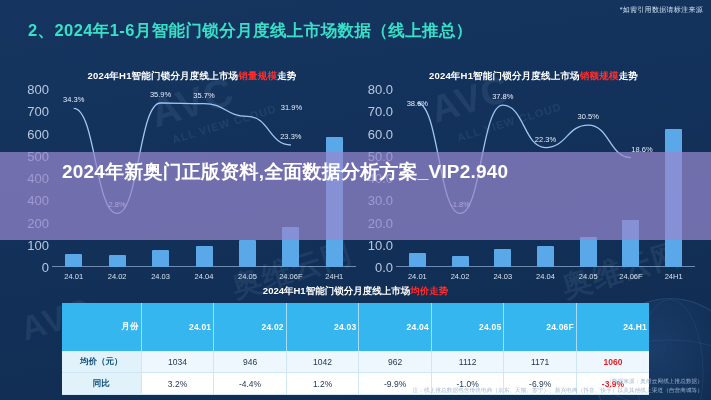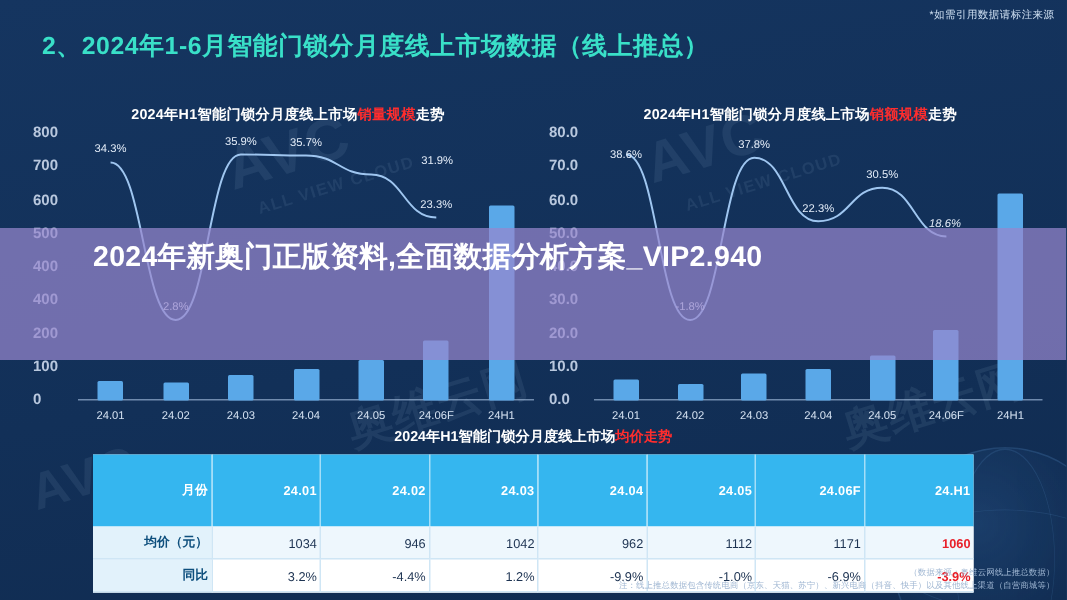--- a/index.html
+++ b/index.html
@@ -97,25 +97,24 @@
     position: relative;
     height: 178px;
     margin-left: 30px;
     margin-right: 6px;
   }
 
   .ytick {
     position: absolute;
     left: -30px;
     width: 27px;
-    text-align: left;
-    font-size: 10px;
+    text-align: right;
+    font-size: 13px;
     color: #b9c8de;
     transform: translateY(-50%);
-    font-weight: bold;
   }
 
   .bar {
     position: absolute;
     bottom: 0;
     width: 17px;
     background: #5aa8e8;
     border-radius: 1px;
   }
   .xaxis-line {
@@ -170,21 +169,21 @@
     color: #ffffff;
     font-weight: 700;
     padding: 18px 2px;
     text-align: right;
     border-right: 1px solid rgba(255,255,255,0.55);
     letter-spacing: .2px;
   }
   thead th:last-child { border-right: none; }
   tbody td {
     padding: 4.5px 2px;
-    text-align: right;
+    text-align: center;
     color: #1d3352;
     border-right: 1px solid #cfe6f5;
     border-bottom: 1px solid #cfe6f5;
   }
   tbody td:last-child { border-right: none; }
   tbody tr:nth-child(odd)  td { background: #eef7fd; }
   tbody tr:nth-child(even) td { background: #ffffff; }
   .rowhead {
     font-weight: 700;
     color: #0e4f7d !important;
@@ -316,21 +315,21 @@
         <div class="bar" style="background: rgb(90, 168, 232); height: 138.172px; left: 269.143px;"></div>
         <div class="xtick" style="left: 277.643px;">24H1</div>
         <svg class="lineLayer" width="299" height="178">
           <path d="M21.357142857142858,14 C42.714285714285715,14 42.714285714285715,124.36 64.07142857142857,124.36 C85.42857142857143,124.36 85.42857142857143,16.18534653465348 106.78571428571429,16.18534653465348 C128.14285714285714,16.18534653465348 128.14285714285714,58.52643564356435 149.5,58.52643564356435 C170.85714285714286,58.52643564356435 170.85714285714286,36.12663366336635 192.21428571428572,36.12663366336635 C213.57142857142858,36.12663366336635 213.57142857142858,68.63366336633662 234.92857142857144,68.63366336633662" fill="none" stroke="#9fc6f0" stroke-width="1.3"></path>
         </svg>
         <div class="dlabel" style="left: 21.3571px; top: 14px;">38.6%</div>
         <div class="dlabel" style="left: 64.0714px; top: 115.36px;">-1.8%</div>
         <div class="dlabel" style="left: 106.786px; top: 7.18535px;">37.8%</div>
         <div class="dlabel" style="left: 149.5px; top: 49.5264px;">22.3%</div>
         <div class="dlabel" style="left: 192.214px; top: 27.1266px;">30.5%</div>
-        <div class="dlabel" style="left: 234px; top: 59.6337px; font-style: italic;">18.6%</div>
+        <div class="dlabel" style="left: 246px; top: 59.6337px;">18.6%</div>
       </div>
   </section>
 
   <section id="table-block">
     <div class="table-title">
       <span>2024年H1智能门锁分月度线上市场</span><span class="hl">均价走势</span>
     </div>
     <table>
       <colgroup>
         <col style="width:13.5%">

